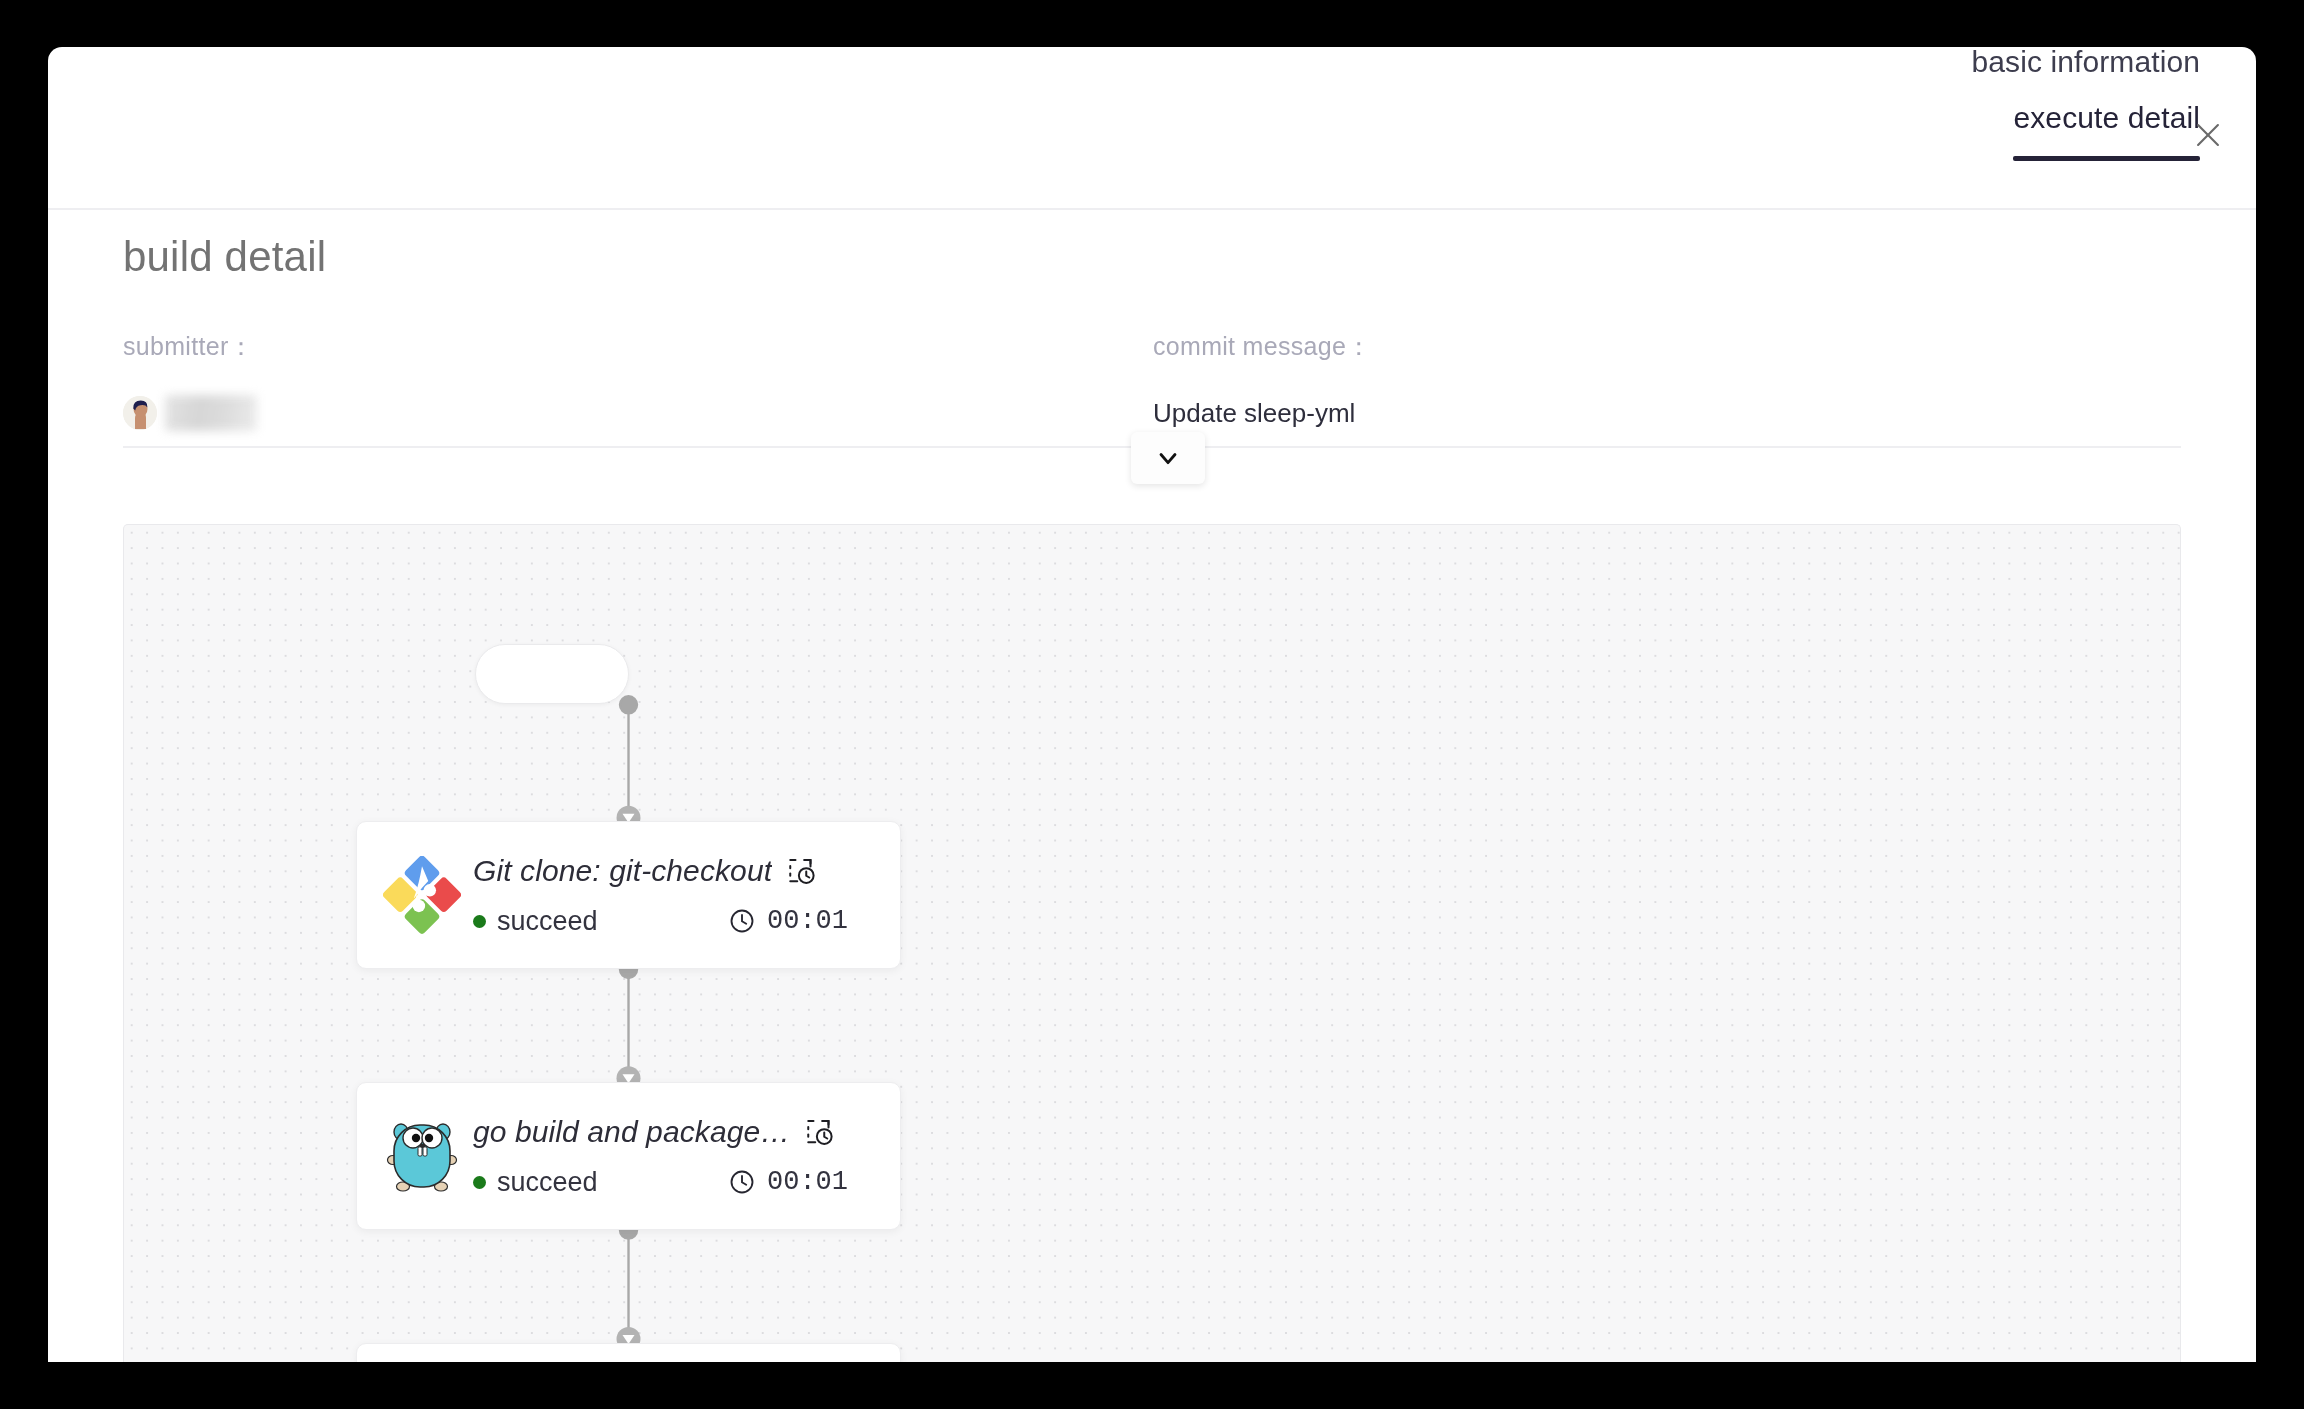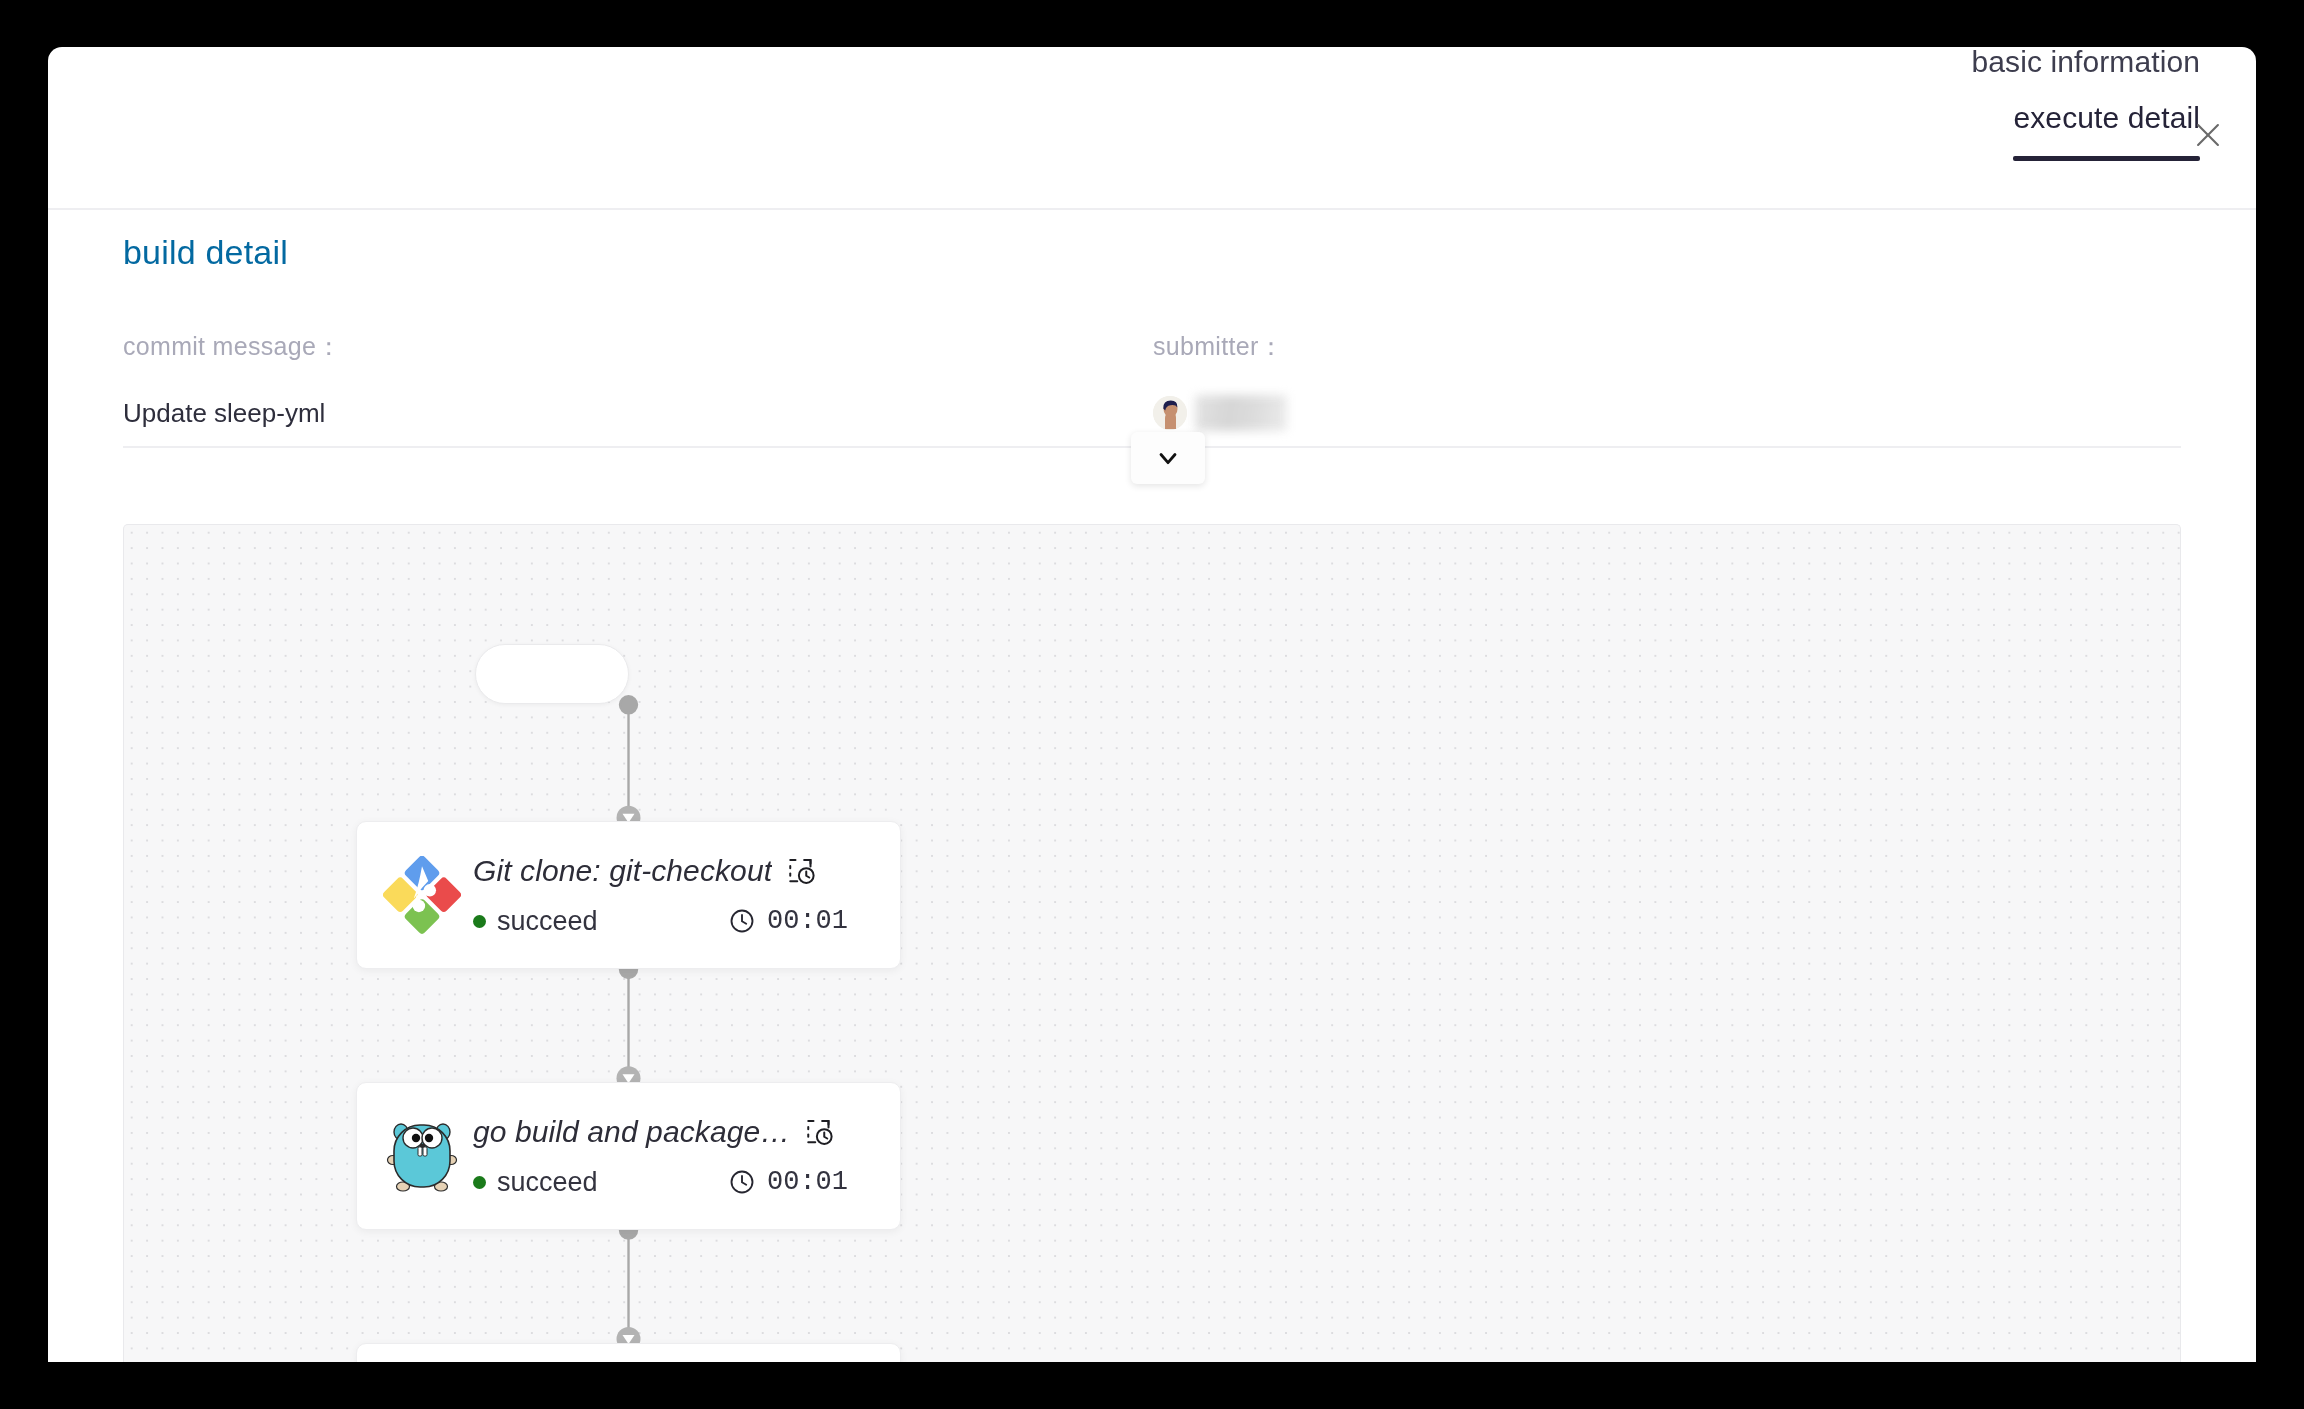--- a/index.html
+++ b/index.html
@@ -77,22 +77,22 @@
     height: 5px;
     background: #252338;
     border-radius: 2px;
   }
 
   
   #build-title {
     position: absolute;
     left: 75px;
     top: 186px;
-    font-size: 34px;
-    color: #0369a1;
+    font-size: 42px;
+    color: #737373;
     letter-spacing: .2px;
   }
 
   
   #meta {
     position: absolute;
     left: 75px;
     top: 283px;
     width: 2060px;
     display: flex;
@@ -288,39 +288,39 @@
   </div>
 
   <div id="tabs">
     <div class="tab">basic information</div>
     <div class="tab active">execute detail</div>
   </div>
 
   <div id="build-title">build detail</div>
 
   <div id="meta">
-
-    <div class="meta-col">
-      <div class="meta-label">commit message：</div>
-      <div class="meta-value">Update sleep-yml</div>
-    </div>
 
     <div class="meta-col">
       <div class="meta-label">submitter：</div>
       <div class="meta-value">
         <span id="avatar">
           <svg width="34" height="34" viewBox="0 0 34 34">
             <circle cx="17" cy="17" r="17" fill="#f2f0ea"></circle>
             <path d="M12 33 L12 22 Q12 17 17 16.5 L20 16.5 Q23 17 23 22 L23 33 Z" fill="#c69070"></path>
             <ellipse cx="17.5" cy="13" rx="7" ry="8" fill="#c69070"></ellipse>
             <path d="M10.3 12.5 Q10 4.6 17.8 4.6 Q24.8 4.6 24.4 11.5 Q22.5 8.4 17.4 9.3 Q12.9 10.1 12.2 14.4 Z" fill="#1f1f4e"></path>
           </svg>
         </span>
         <span id="redacted-name"></span>
       </div>
+    </div>
+
+    <div class="meta-col">
+      <div class="meta-label">commit message：</div>
+      <div class="meta-value">Update sleep-yml</div>
     </div>
 
   </div>
 
   <div id="divider"></div>
   <div id="expander">
     <svg width="28" height="28" viewBox="0 0 24 24" fill="none" stroke="#111111" stroke-width="2.4" stroke-linecap="round" stroke-linejoin="round">
       <polyline points="6 9 12 16 18 9"></polyline>
     </svg>
   </div>

